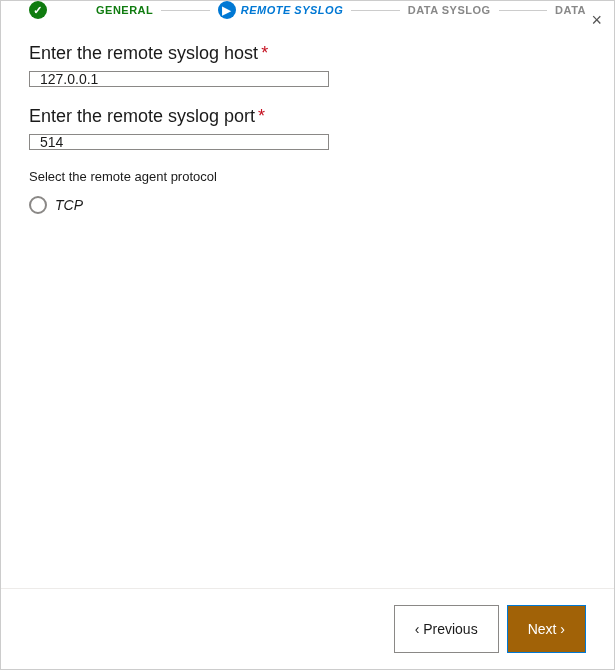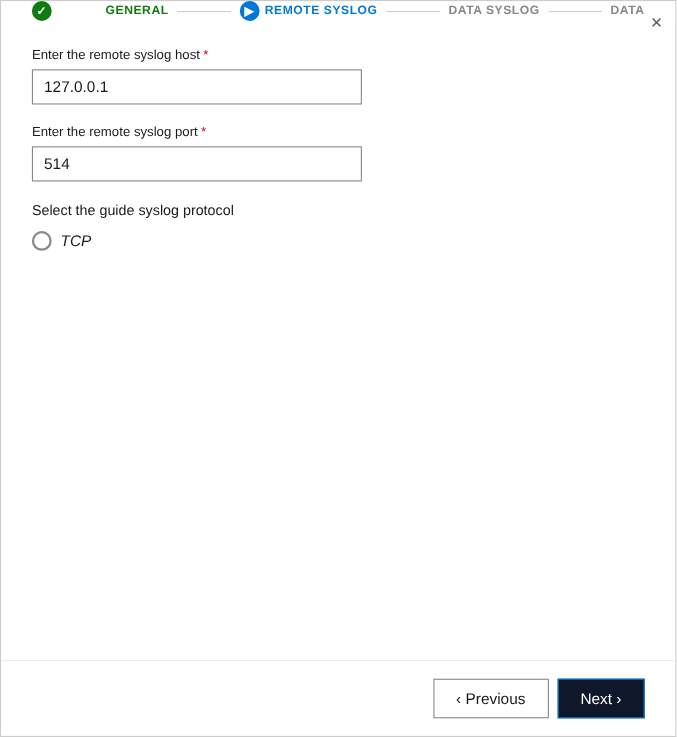--- a/index.html
+++ b/index.html
@@ -95,50 +95,50 @@
     }
     .step-icon.done {
       background: #107c10;
       color: white;
     }
     .step-icon.active {
       background: #0078d4;
       color: white;
     }
     .step-label.done { color: #107c10; margin-left: 44px; }
-    .step-label.active { color: #0078d4; }
+    .step-label.active { color: #0078d4; font-style: italic; }
     .step-label.inactive { color: #888; }
     .step-line {
       flex: 1;
       height: 1px;
       background: #ccc;
       margin: 0 8px;
     }
     
     .form-area {
       padding: 0 28px;
       flex: 1;
     }
     .field-group {
       margin-bottom: 18px;
     }
     .field-label {
-      font-size: 12px;
+      font-size: 18px;
       color: #1a1a1a;
       margin-bottom: 6px;
       display: flex;
       align-items: flex-start;
       gap: 3px;
     }
     .required-star {
       color: #c50f1f;
     }
     .text-input {
       width: 300px;
-      height: 32px;
+      height: 16px;
       border: 1px solid #8a8886;
       padding: 0 10px;
       font-size: 14px;
       color: #1a1a1a;
       outline: none;
       font-family: inherit;
     }
     .protocol-section-label {
       font-size: 13px;
       color: #1a1a1a;
@@ -178,31 +178,31 @@
     
     .footer {
       padding: 16px 28px;
       display: flex;
       align-items: center;
       justify-content: flex-end;
       gap: 8px;
       border-top: 1px solid #edebe9;
     }
     .btn {
-      height: 36px;
+      height: 48px;
       padding: 0 20px;
       font-size: 14px;
       font-family: inherit;
       cursor: pointer;
       border: 1px solid #8a8886;
       background: #ffffff;
       color: #1a1a1a;
     }
     .btn-primary {
-      background: #0f172a;
+      background: #a16207;
       color: #ffffff;
       border-color: #0078d4;
     }
   </style>
 </head>
 <body>
 
 <div class="dialog">
 
   <button class="close-btn">×</button>
@@ -244,21 +244,21 @@
 
     <div class="field-group">
       <div class="field-label">
         <span>Enter the remote syslog port</span>
           <span class="required-star">*</span>
       </div>
       <input class="text-input" type="text" value="514" style="">
     </div>
 
     <div class="field-group">
-      <div class="protocol-section-label">Select the guide syslog protocol</div>
+      <div class="protocol-section-label">Select the remote agent protocol</div>
 
       <div class="radio-option">
         <div class="radio-btn"></div>
         <span class="radio-label">TCP</span>
       </div>
 
     </div>
   </div>
 
   <div class="footer">

